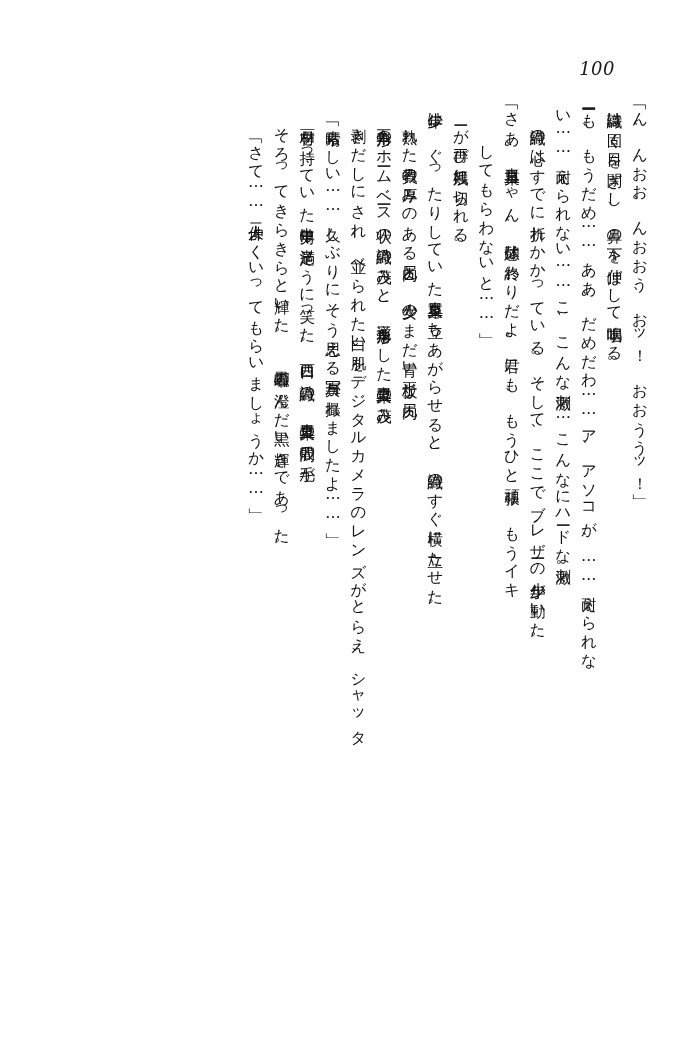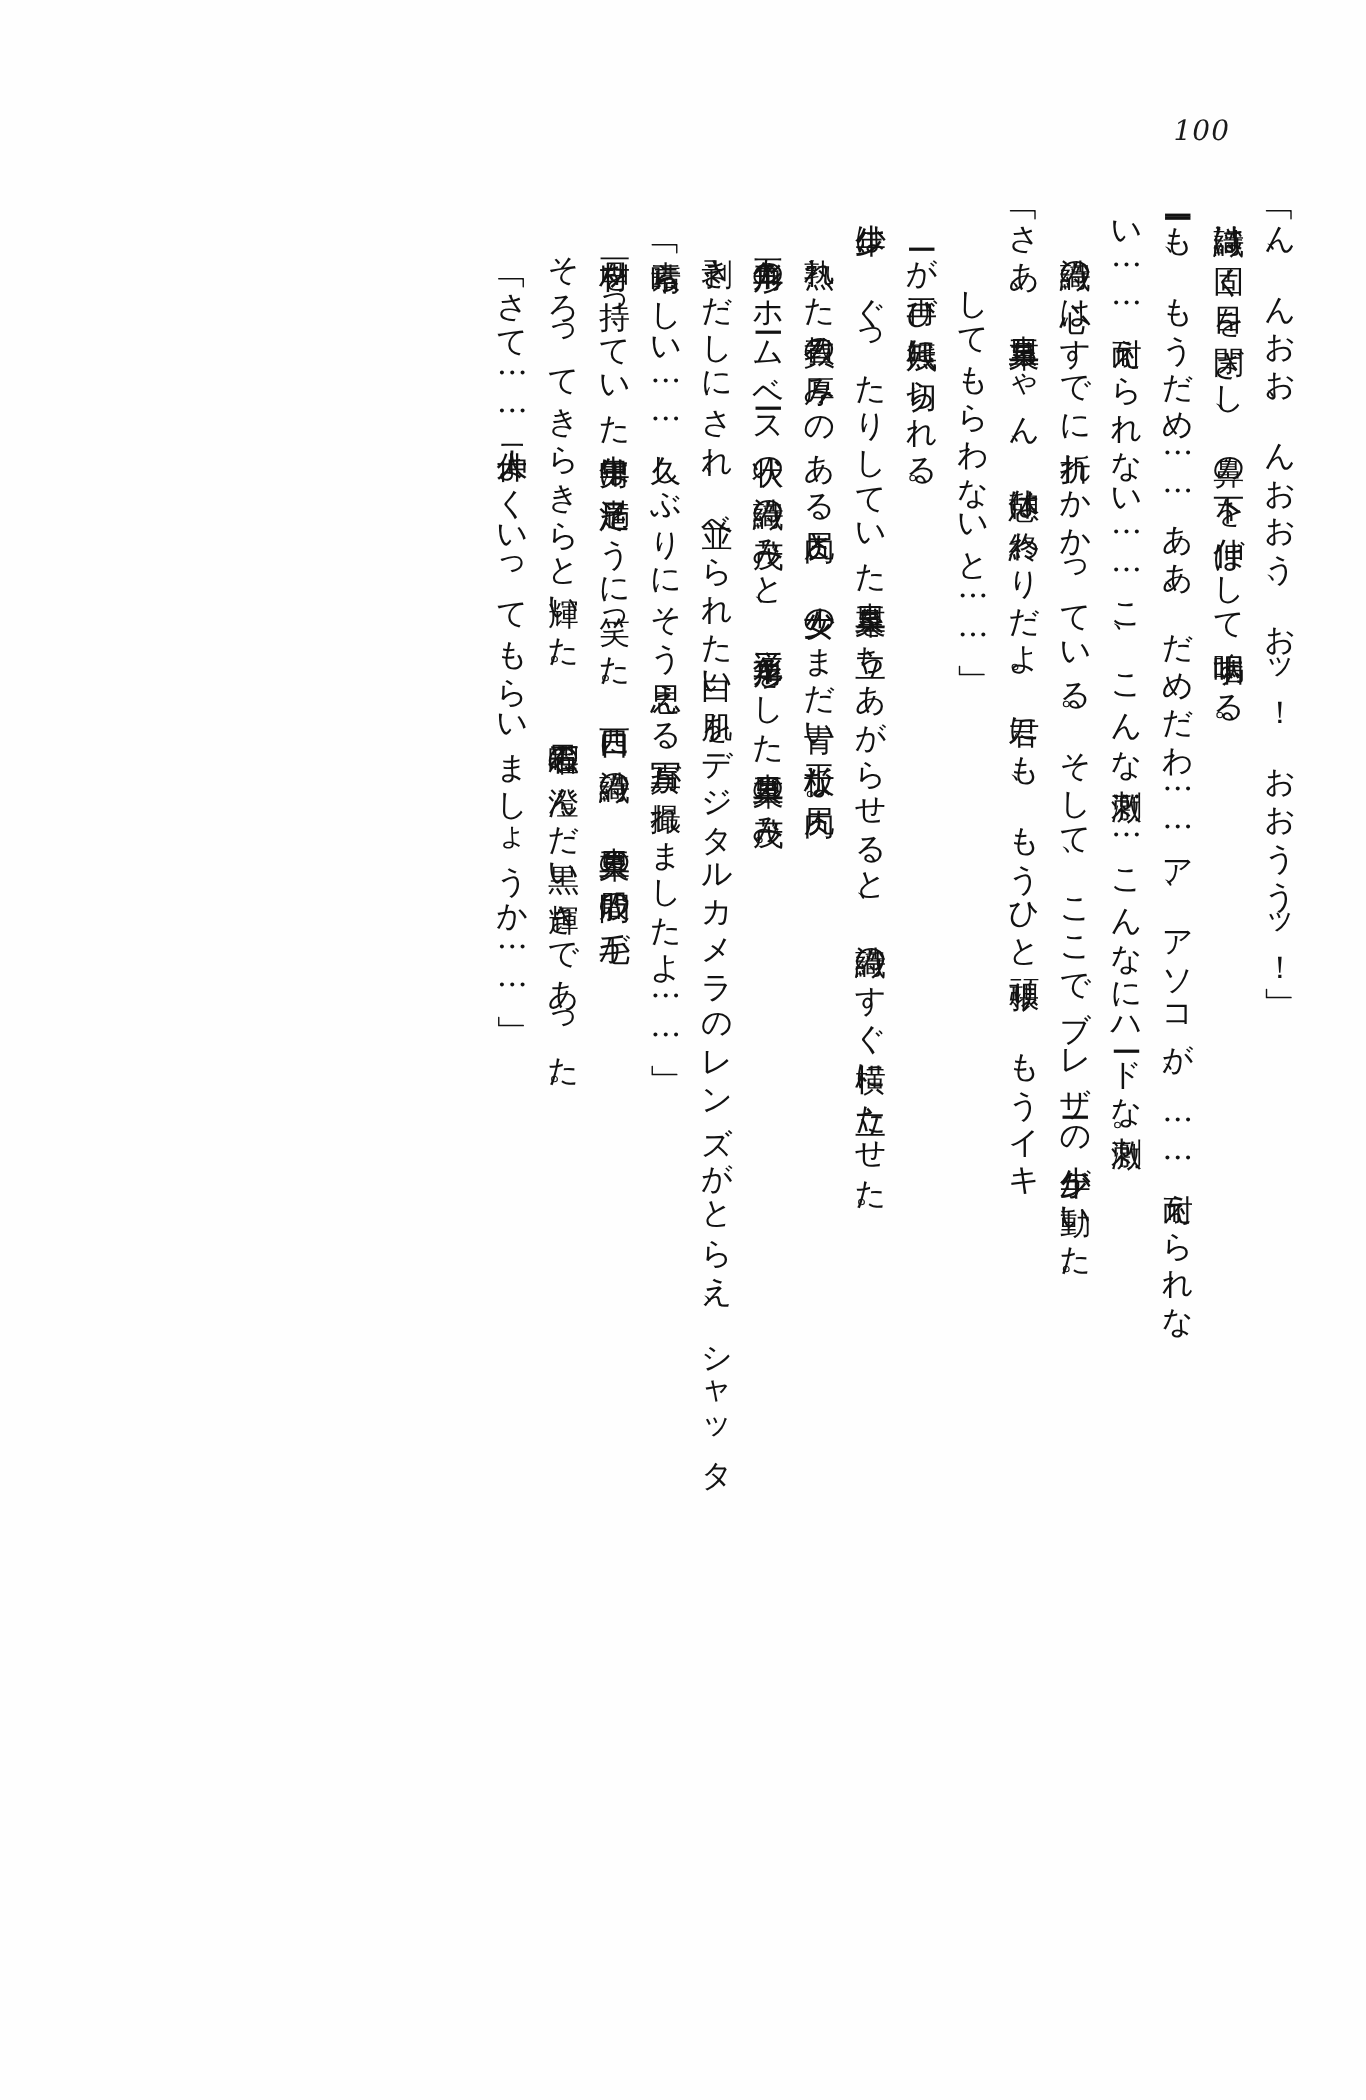--- a/index.html
+++ b/index.html
@@ -21,21 +21,21 @@
     height: 1050px;
     background: #fefefe;
     box-sizing: border-box;
   }
 
   
   .page-number {
     position: absolute;
     top: 58px;
     right: 68px;
-    font-size: 14px;
+    font-size: 18px;
     font-style: italic;
     font-family: "DejaVu Serif", "Liberation Serif", serif;
     letter-spacing: 0.5px;
     color: #1a1a1a;
   }
 
   
   .text-body {
     position: absolute;
     top: 100px;

